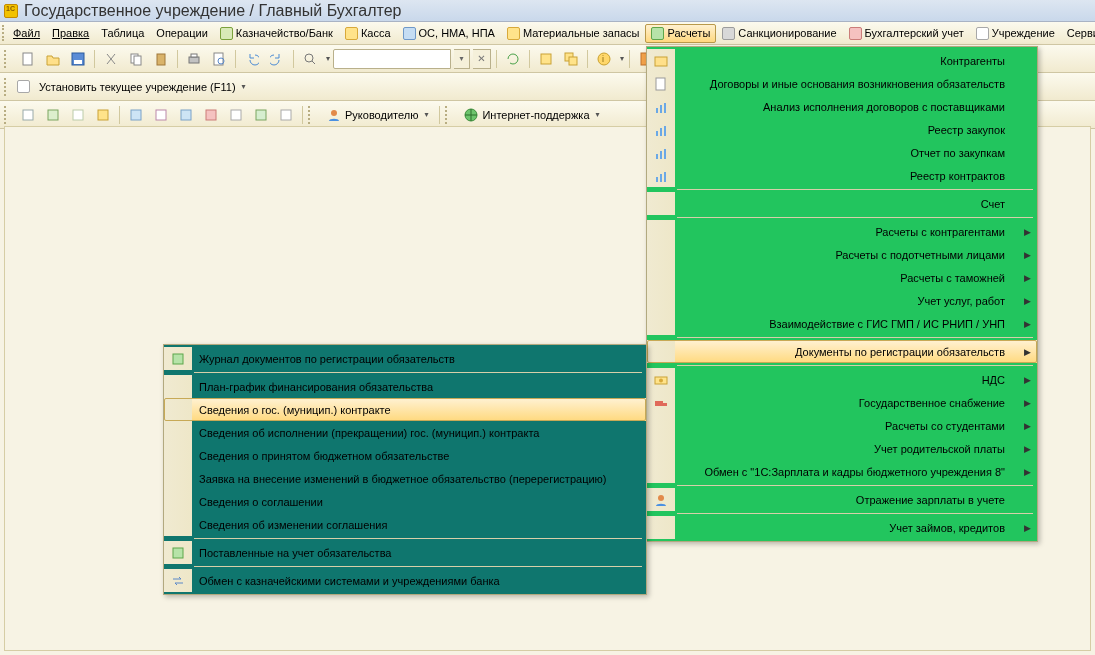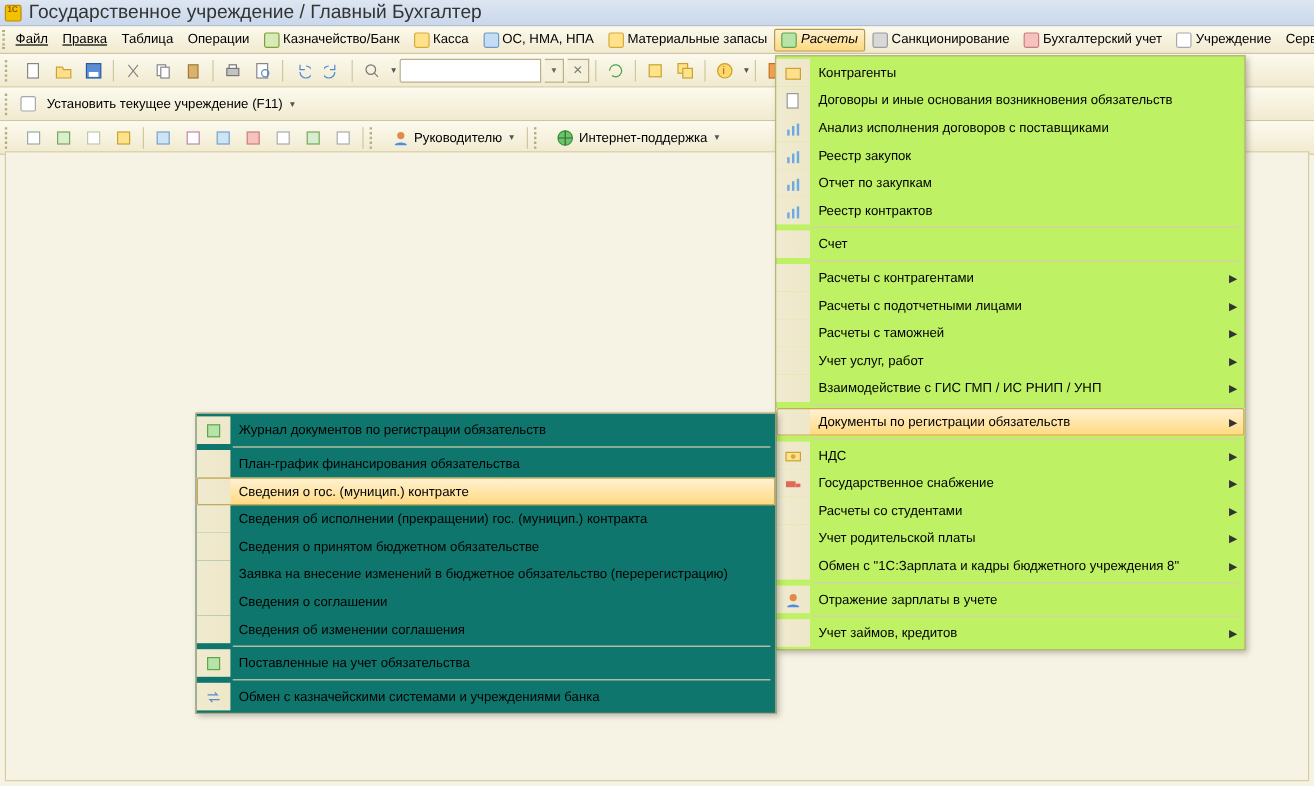--- a/index.html
+++ b/index.html
@@ -54,21 +54,20 @@
     color:#000;
     text-decoration: none;
     display:flex; align-items:center; gap:3px;
     cursor: default;
   }
   .menubar a.active {
     background: linear-gradient(#fff1d0,#ffd87f);
     border: 1px solid #b9994a;
     padding: 2px 5px;
     border-radius: 2px;
-    font-style: italic;
   }
   .menubar a .u { text-decoration: underline; }
   .mini-icon {
     display:inline-block; width:13px; height:13px;
     background:#d9e9b7; border:1px solid #7ba13b; border-radius:2px;
   }
   .mini-icon.yellow { background:#ffe38a; border-color:#d8a93a;}
   .mini-icon.truck { background:#c5ddf3; border-color:#6f99c8;}
   .mini-icon.green { background:#b6e3a8; border-color:#5da64a;}
   .mini-icon.pink  { background:#f5c2c0; border-color:#cb7d79;}
@@ -101,24 +100,25 @@
   .workspace {
     background:#f7f3e4;
     border:1px solid #d6cda5;
     position:absolute;
     left:4px; right:4px;
     top:126px; bottom:4px;
   }
   
   .menu-panel {
     position:absolute;
-    background:#bef264;
+    background:#22c55e;
     border:1px solid #b2a97f;
     box-shadow: 2px 2px 5px rgba(0,0,0,.25);
     padding:2px 0;
+    text-align:right;
   }
   .menu-panel .row {
     height:23px; display:flex; align-items:center;
     padding: 0 22px 0 0;
     position:relative;
   }
   .menu-panel .row .iconcell {
     width:28px; height:23px;
     display:flex;align-items:center;justify-content:center;
     background: linear-gradient(90deg,#f0ead1,#eee7c8);

